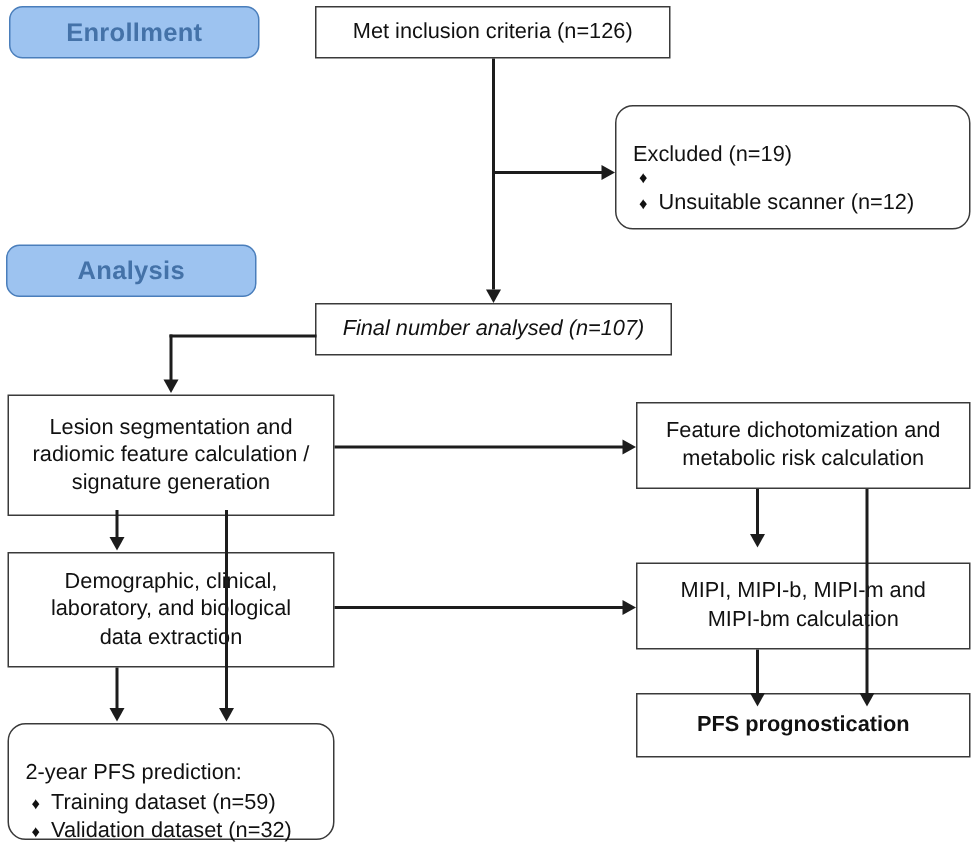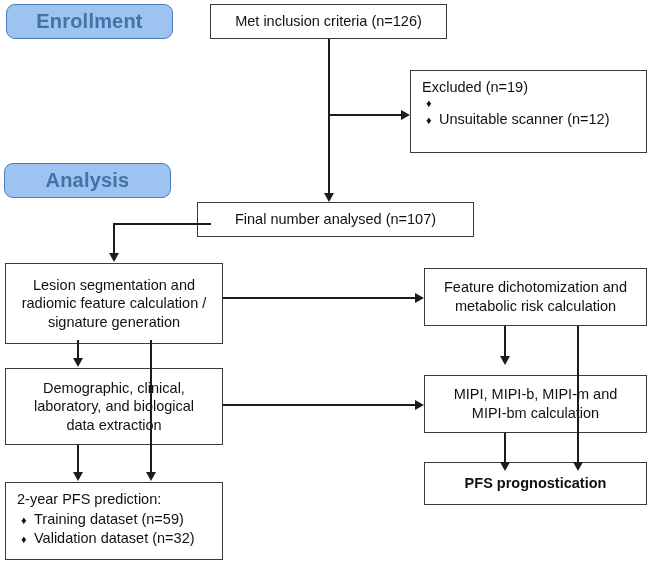--- a/index.html
+++ b/index.html
@@ -17,21 +17,21 @@
     background: #ffffff;
     overflow: hidden;
   }
   .stage-label {
     position: absolute;
     background: #9dc3f0;
     border: 1px solid #4a7ebb;
     border-radius: 9px;
     color: #4472a8;
     font-weight: bold;
-    font-size: 20px;
+    font-size: 17px;
     display: flex;
     align-items: center;
     justify-content: center;
     letter-spacing: 0.2px;
     box-sizing: border-box;
   }
   .node {
     position: absolute;
     background: #ffffff;
     border: 1.6px solid #3a3a3a;
@@ -41,21 +41,22 @@
     line-height: 1.28;
   }
   .node.center {
     display: flex;
     align-items: center;
     justify-content: center;
     text-align: center;
     padding: 2px 6px;
   }
   .node.listbox {
-    padding: 7px 10px 6px 11px;
+    padding: 23px 10px 6px 11px;
+    border-radius: 12px;
   }
   .node .lead {
     display: block;
     margin-bottom: 1px;
   }
   .node ul {
     list-style: none;
     margin: 0;
     padding: 0;
   }
@@ -117,21 +118,21 @@
       <li>
         <span class="bullet">♦</span>
       </li>
       <li>
         <span class="bullet">♦</span>
         <span>Unsuitable scanner (n=12)</span>
       </li>
     </ul>
   </div>
 
-  <div class="node center" style="left:197px; top:202px; width:277px; height:35px;">
+  <div class="node center" style="left:210px; top:202px; width:238px; height:35px;font-style:italic;">
     <span>Final number analysed (n=107)</span>
   </div>
 
   <div class="node center" style="left:5px; top:263px; width:218px; height:81px;">
     <span>
       <span>Lesion segmentation and</span><br>
       <span>radiomic feature calculation /</span><br>
       <span>signature generation</span>
     </span>
   </div>

